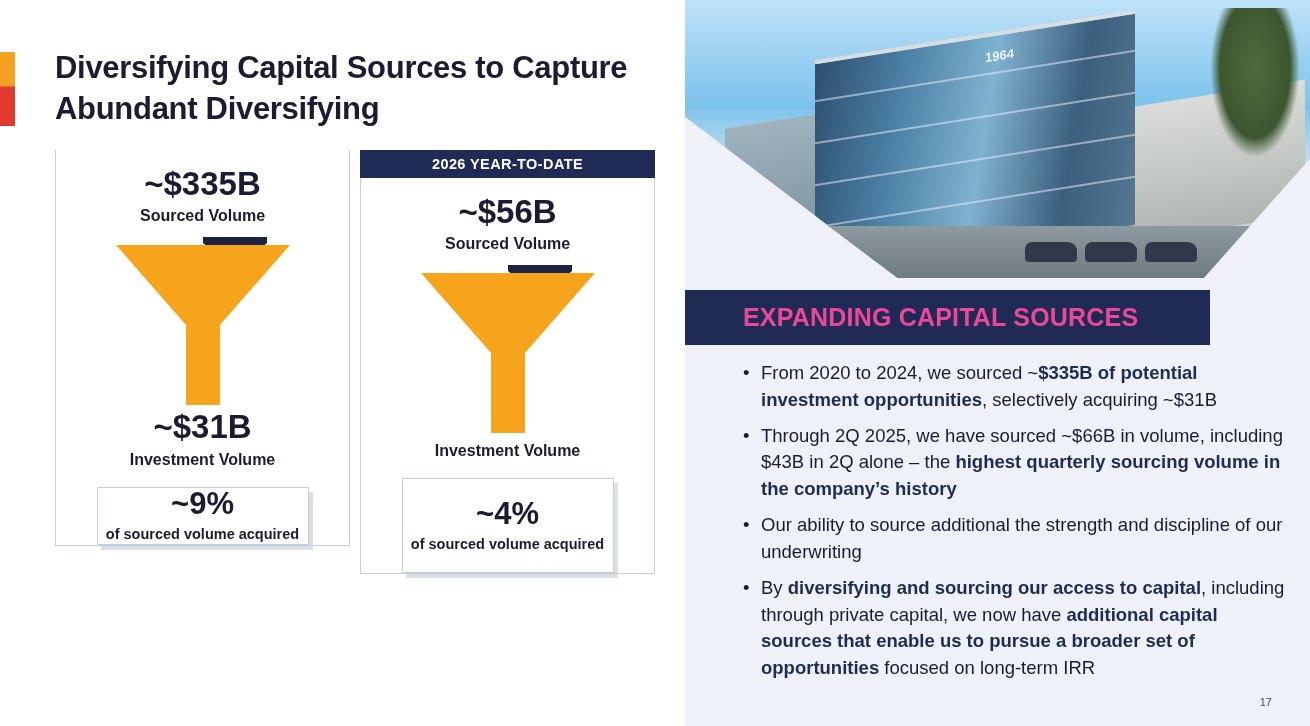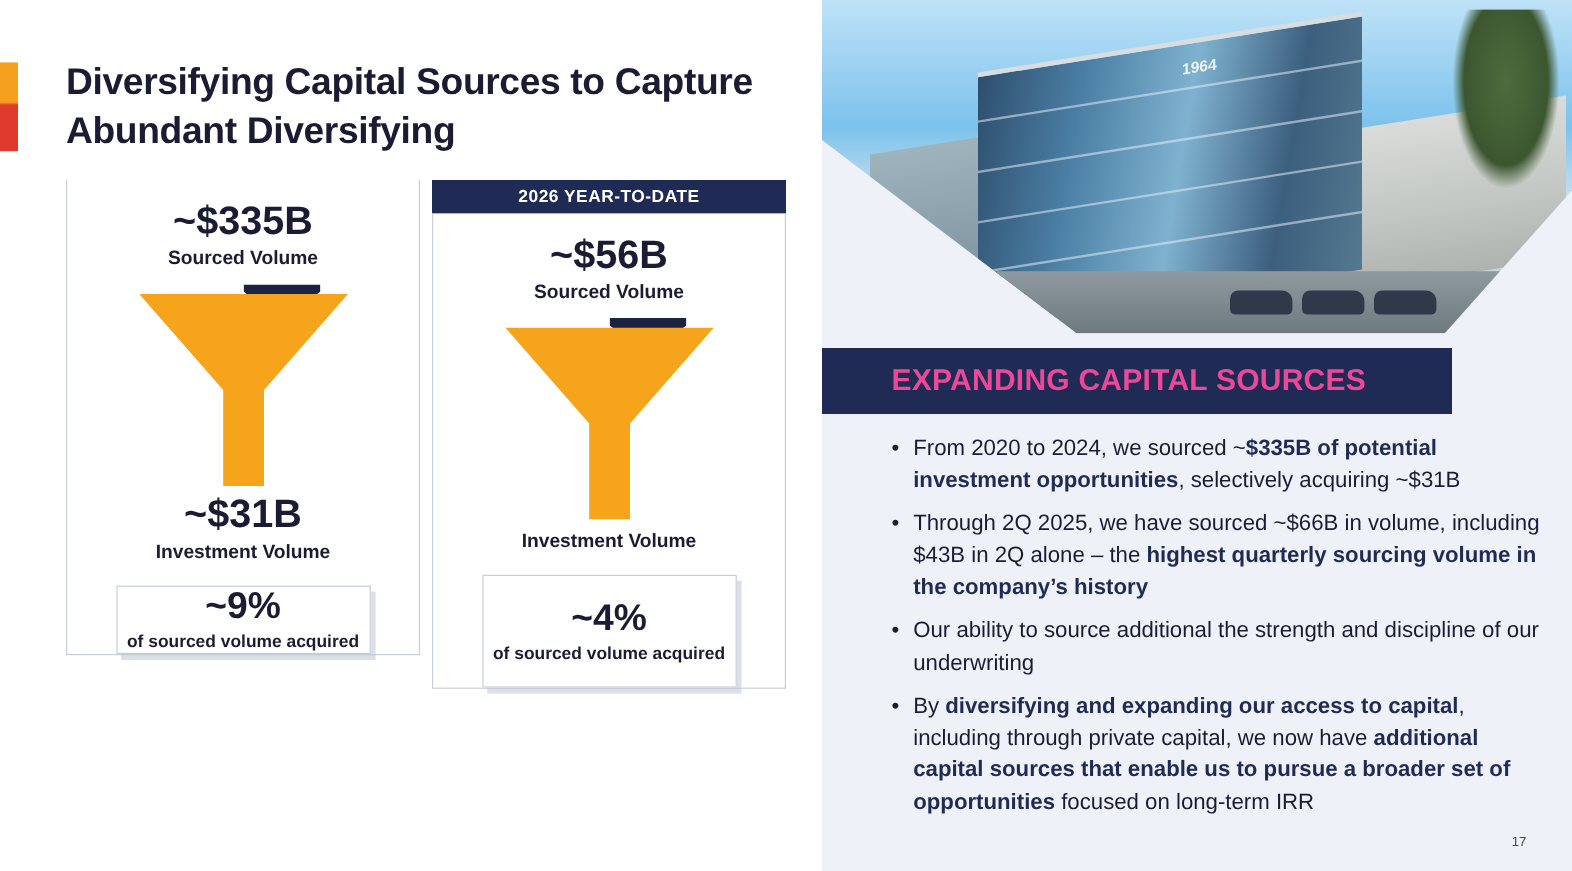--- a/index.html
+++ b/index.html
@@ -226,19 +226,19 @@
       <div class="bullet">
         <span class="dot">•</span>
         <span class="txt"><span>Through 2Q 2025, we have sourced ~$66B in volume, including $43B in 2Q alone – the </span><span class="hl">highest quarterly sourcing volume in the company’s history</span></span>
       </div>
       <div class="bullet">
         <span class="dot">•</span>
         <span class="txt"><span>Our ability to source additional the strength and discipline of our underwriting</span></span>
       </div>
       <div class="bullet">
         <span class="dot">•</span>
-        <span class="txt"><span>By </span><span class="hl">diversifying and expanding our access to capital</span><span>, including through private capital, we now have </span><span class="hl">additional capital sources that enable us to pursue a broader set of opportunities</span><span> focused on long-term IRR</span></span>
+        <span class="txt"><span>By </span><span class="hl">diversifying and sourcing our access to capital</span><span>, including through private capital, we now have </span><span class="hl">additional capital sources that enable us to pursue a broader set of opportunities</span><span> focused on long-term IRR</span></span>
       </div>
     </div>
 
     <div class="page-num">17</div>
   </div>
 </div>
 
 </body></html>

